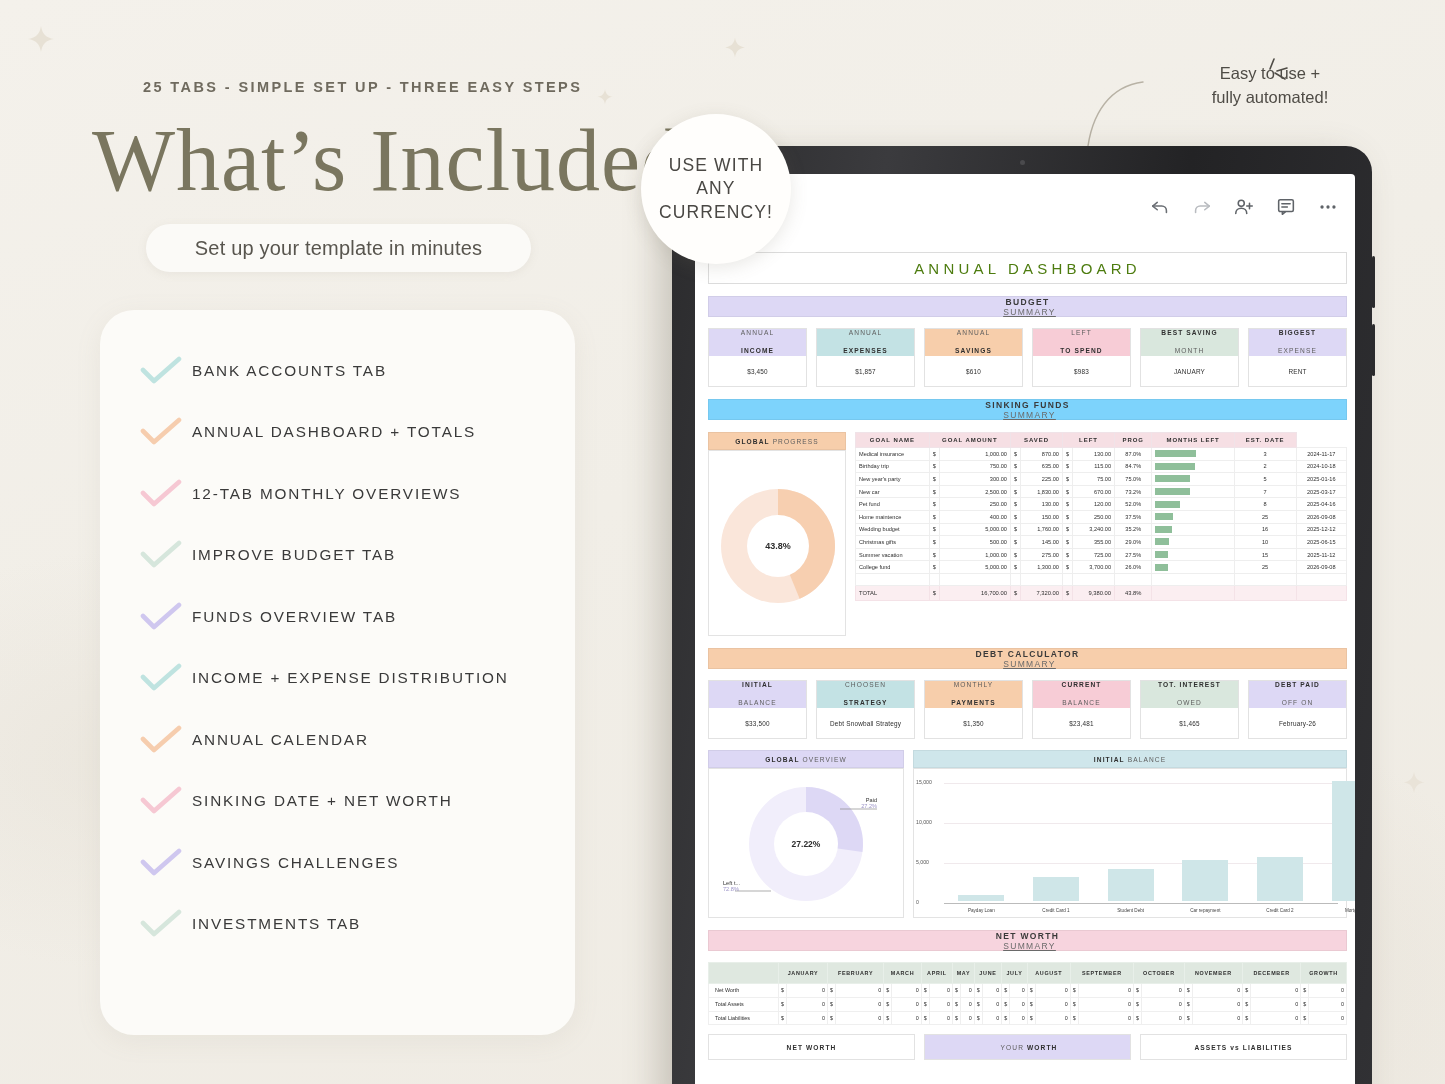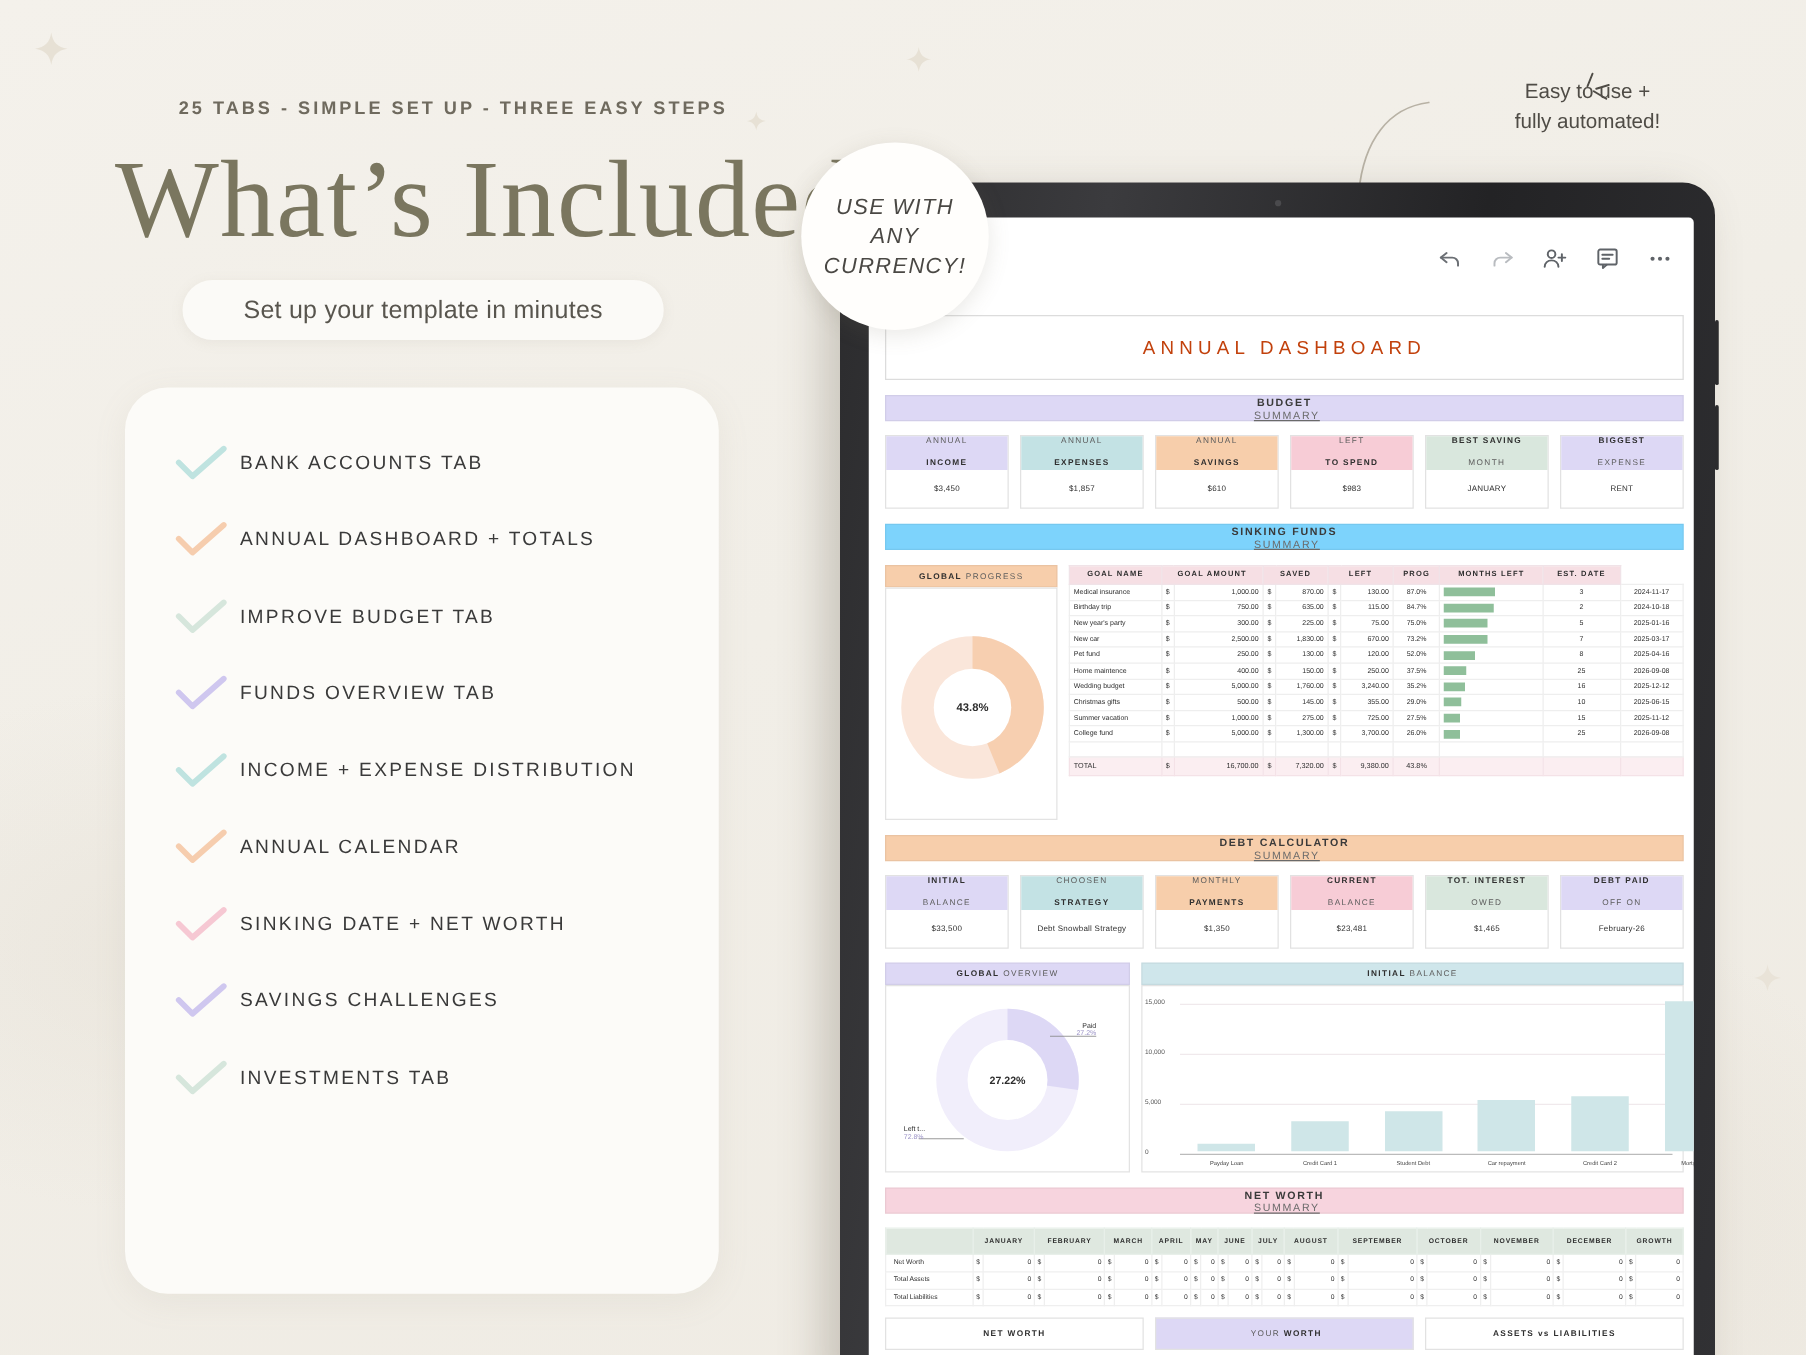--- a/index.html
+++ b/index.html
@@ -67,21 +67,20 @@
   
   .sp { position: absolute; color: #e2dcd0; }
 
   
   .badge {
     position: absolute; left: 641px; top: 114px;
     width: 150px; height: 150px; border-radius: 50%;
     background: #fffefc; z-index: 40;
     display: flex; flex-direction: column; align-items: center; justify-content: center;
     box-shadow: 0 4px 18px rgba(120,110,95,.16);
-    font-style: italic;
   }
   .badge div { font-size: 17.5px; letter-spacing: 1.1px; color: #4a4844; line-height: 1.33; }
 
   
   .tablet {
     position: absolute; left: 672px; top: 146px;
     width: 700px; height: 960px;
     background: linear-gradient(100deg,#2b2b2d 0%, #3b3b3e 25%, #232325 60%, #313134 100%);
     border-radius: 26px 26px 0 0;
     box-shadow: -14px 10px 34px rgba(90,80,65,.26);
@@ -94,23 +93,23 @@
          border-radius: 50%; background: #4a4a4d; }
   .btn-side { position: absolute; right: -3px; background: #2b2b2d; width: 3px; border-radius: 2px; }
 
   
   .toolbar { position: absolute; right: 16px; top: 22px; display: flex; gap: 20px; align-items: center; }
   .toolbar .ic { width: 22px; height: 22px; color: #5f6368; }
 
   
   .sheet { position: absolute; left: 13px; top: 78px; right: 8px; }
   .title-box {
-    border: 1px solid #dcdcdc; background: #fff; height: 52px;
+    border: 1px solid #dcdcdc; background: #fff; height: 32px;
     display: flex; align-items: center; justify-content: center;
-    font-size: 15px; letter-spacing: 4.2px; color: #c2410c; font-weight: 500;
+    font-size: 15px; letter-spacing: 4.2px; color: #4d7c0f; font-weight: 500;
   }
   .band {
     height: 21px; margin-top: 12px; display: flex; align-items: center; justify-content: center;
     font-size: 8.5px; letter-spacing: 1.35px; color: #3a3a3a;
     border: 1px solid rgba(0,0,0,.05);
     flex-direction: column;
   }
   .band b { font-weight: 700; }
   .band i { font-style: normal; color: #6a6a6a; margin-left: 4px; font-weight: 400; text-decoration: underline;}
 
@@ -221,20 +220,28 @@
         </div>
         <div class="lbl">BANK ACCOUNTS TAB</div>
       </div>
       <div class="li">
         <div class="chk">
           <svg width="42" height="30" viewBox="0 0 42 30">
             <path d="M3 14 L14 25 L39 3" stroke="#f6cdae" stroke-width="4.6" fill="none" stroke-linecap="round" stroke-linejoin="round"></path>
           </svg>
         </div>
         <div class="lbl">ANNUAL DASHBOARD + TOTALS</div>
+      </div>
+      <div class="li">
+        <div class="chk">
+          <svg width="42" height="30" viewBox="0 0 42 30">
+            <path d="M3 14 L14 25 L39 3" stroke="#f6c8d3" stroke-width="4.6" fill="none" stroke-linecap="round" stroke-linejoin="round"></path>
+          </svg>
+        </div>
+        <div class="lbl">12-TAB MONTHLY OVERVIEWS</div>
       </div>
       <div class="li">
         <div class="chk">
           <svg width="42" height="30" viewBox="0 0 42 30">
             <path d="M3 14 L14 25 L39 3" stroke="#d6e6dc" stroke-width="4.6" fill="none" stroke-linecap="round" stroke-linejoin="round"></path>
           </svg>
         </div>
         <div class="lbl">IMPROVE BUDGET TAB</div>
       </div>
       <div class="li">

